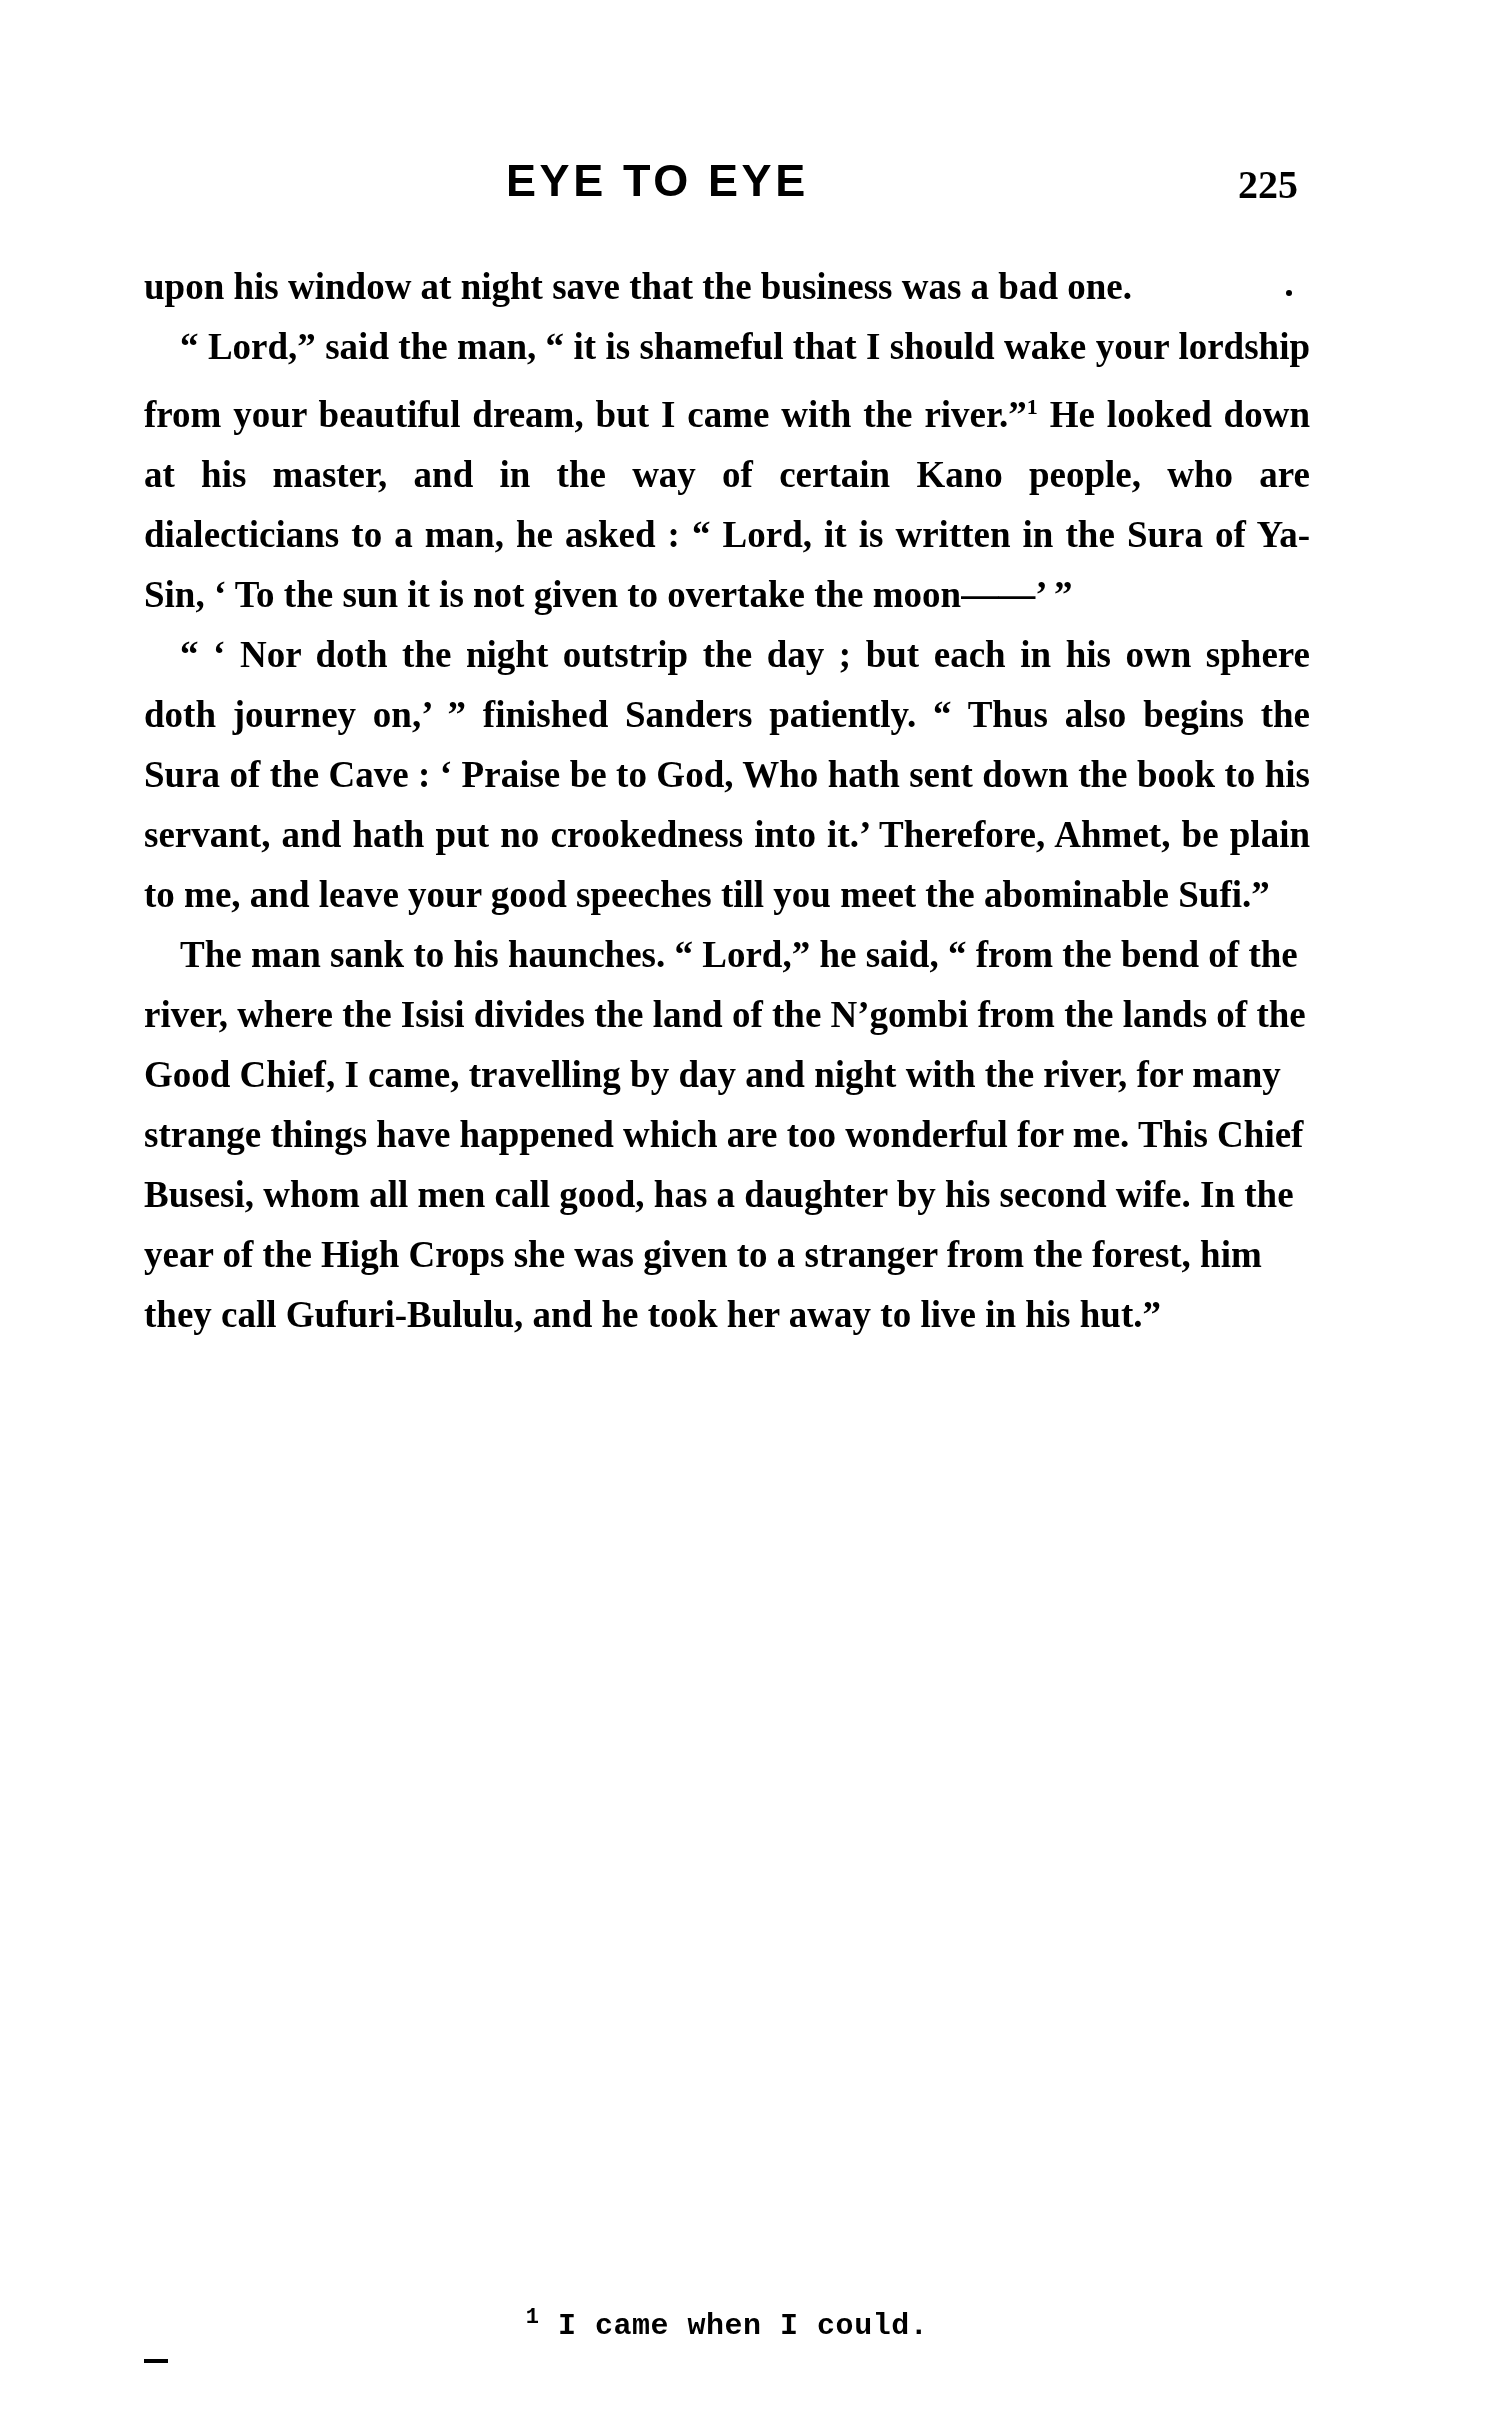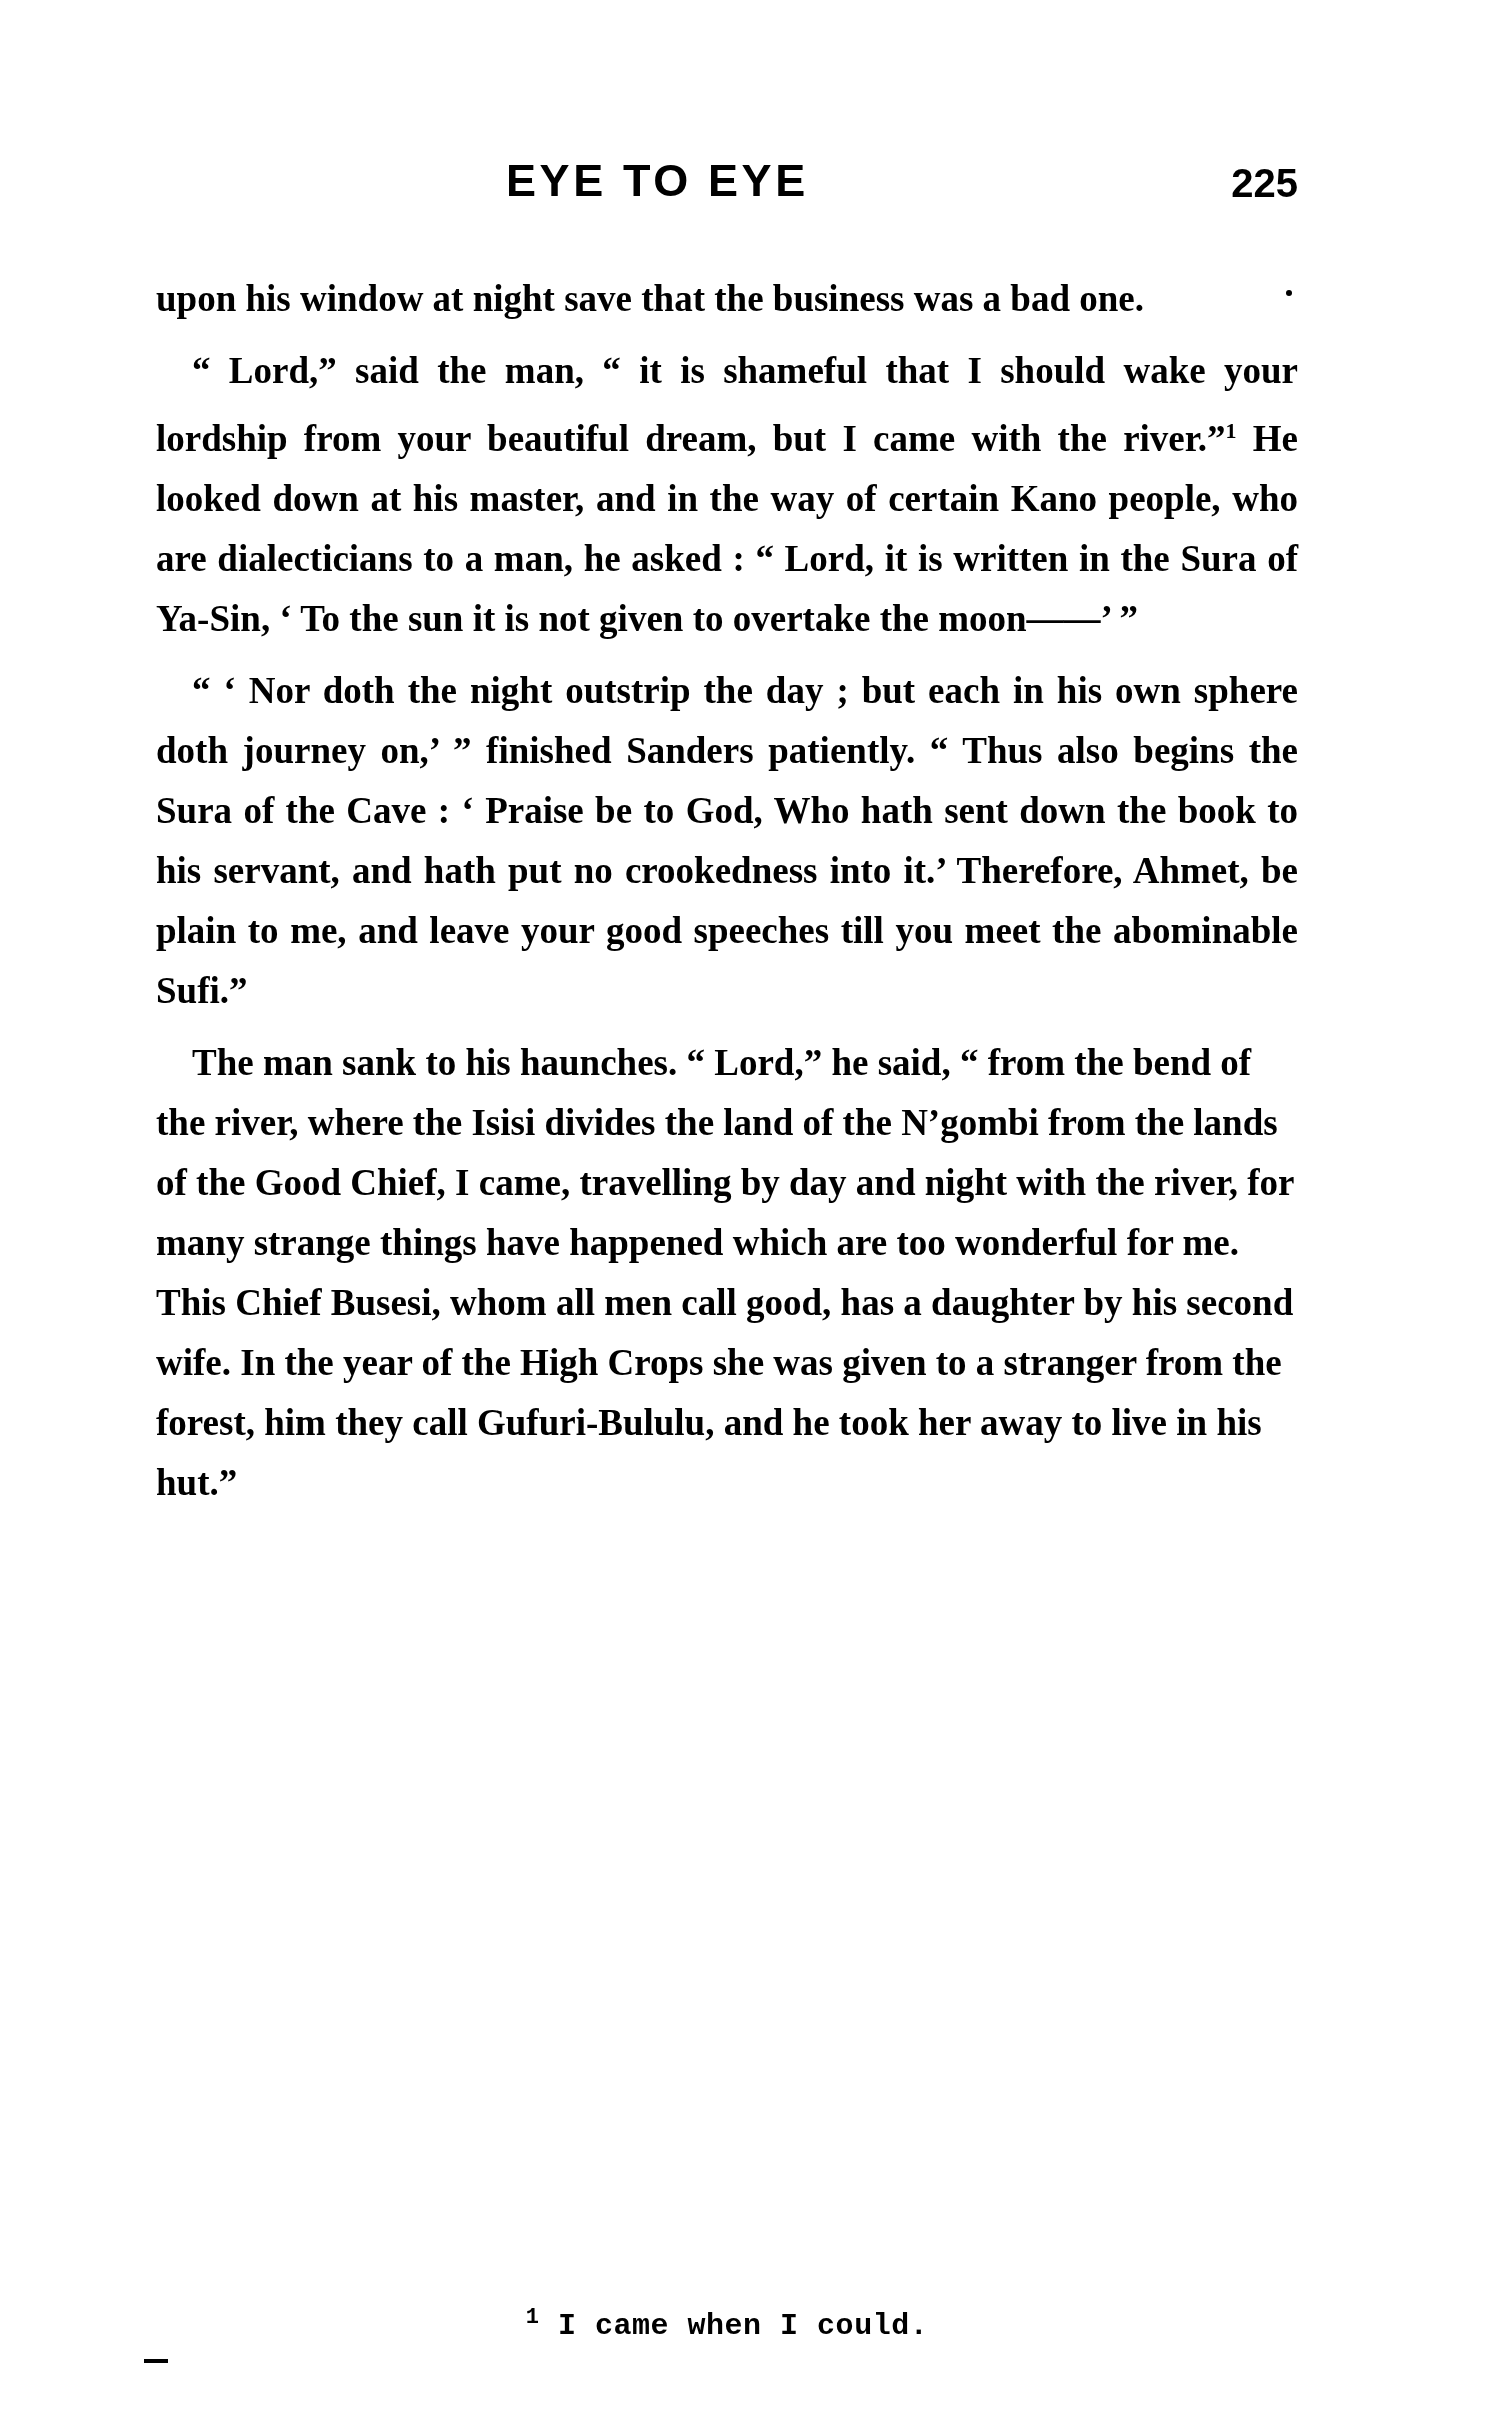--- a/index.html
+++ b/index.html
@@ -44,37 +44,37 @@
     letter-spacing: 3.6px;
     font-family: "Liberation Sans", sans-serif;
     white-space: nowrap;
   }
   .header-page-number {
     position: absolute;
     right: 20px;
     top: 5.5px;
     font-size: 40px;
     font-weight: bold;
-    font-family: Liberation Sans, sans-serif;
+    font-family: Liberation Serif, serif;
     letter-spacing: 0px;
   }
   .body-text {
     position: absolute;
     left: 9px;
     top: 102px;
     width: 1166px;
     font-size: 37px;
     line-height: 60px;
     font-weight: bold;
     text-align: justify;
     text-justify: inter-word;
     font-family: "Liberation Serif", serif;
   }
   .para {
-    margin: 12px;
+    margin: 0;
     text-indent: 36px;
     text-align: justify;
   }
   .para.no-indent {
     text-indent: 0;
   }
   .para:last-of-type {
     text-align: left;
   }
   .dot-mark {

